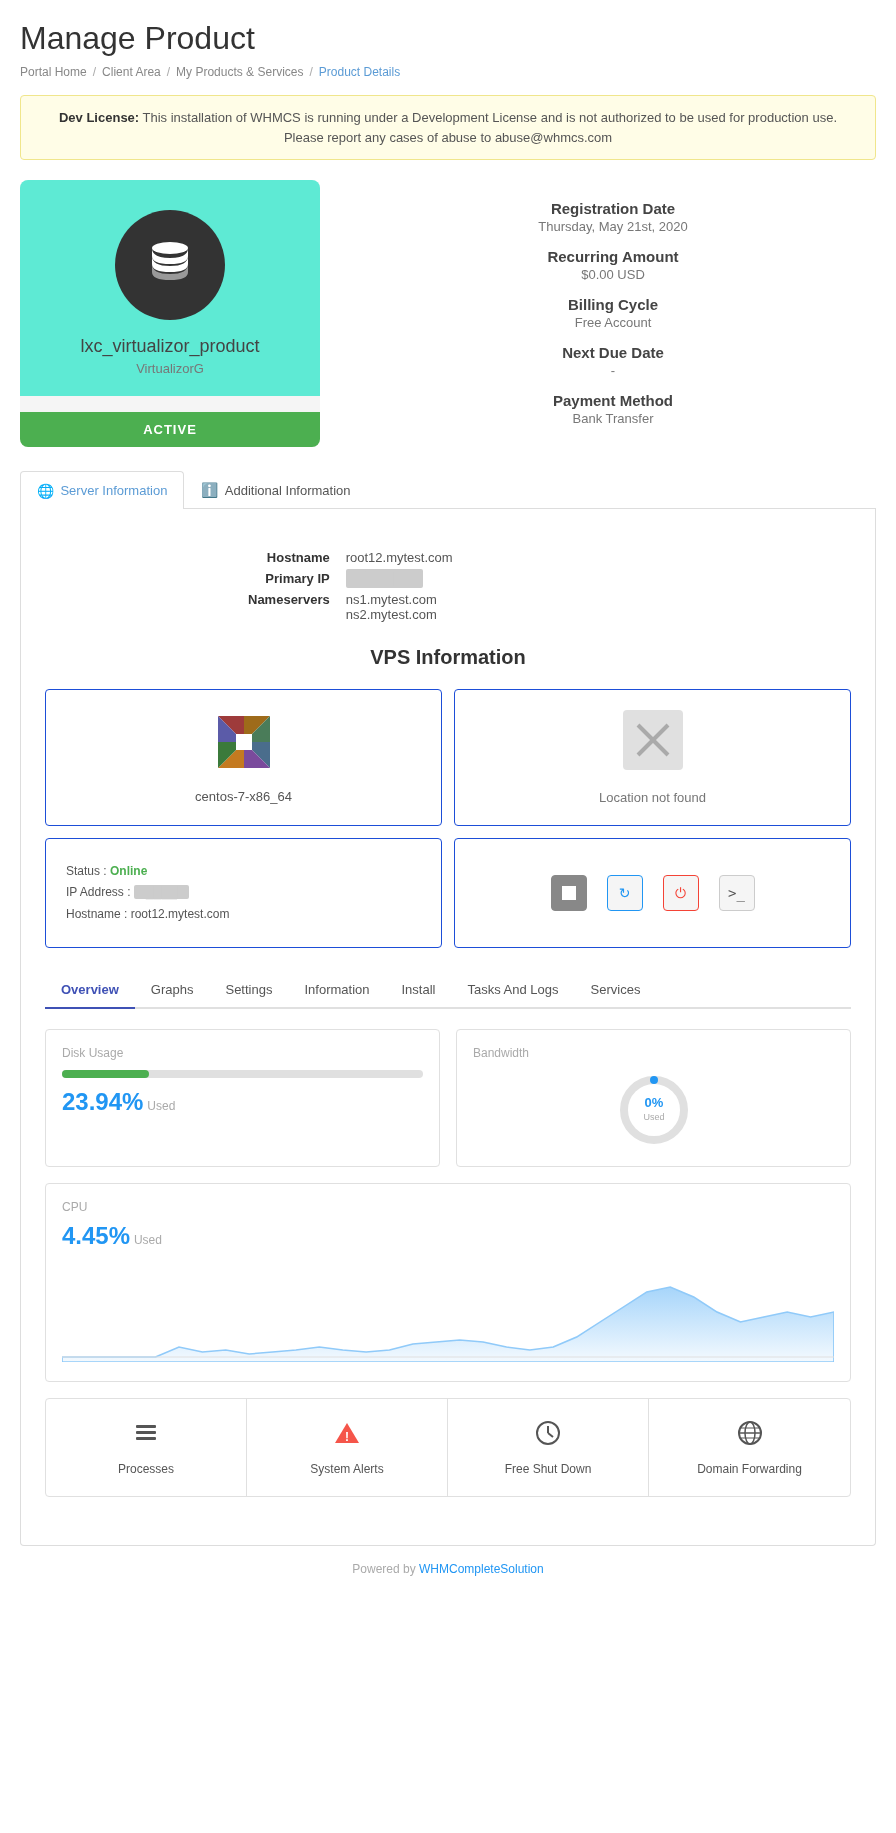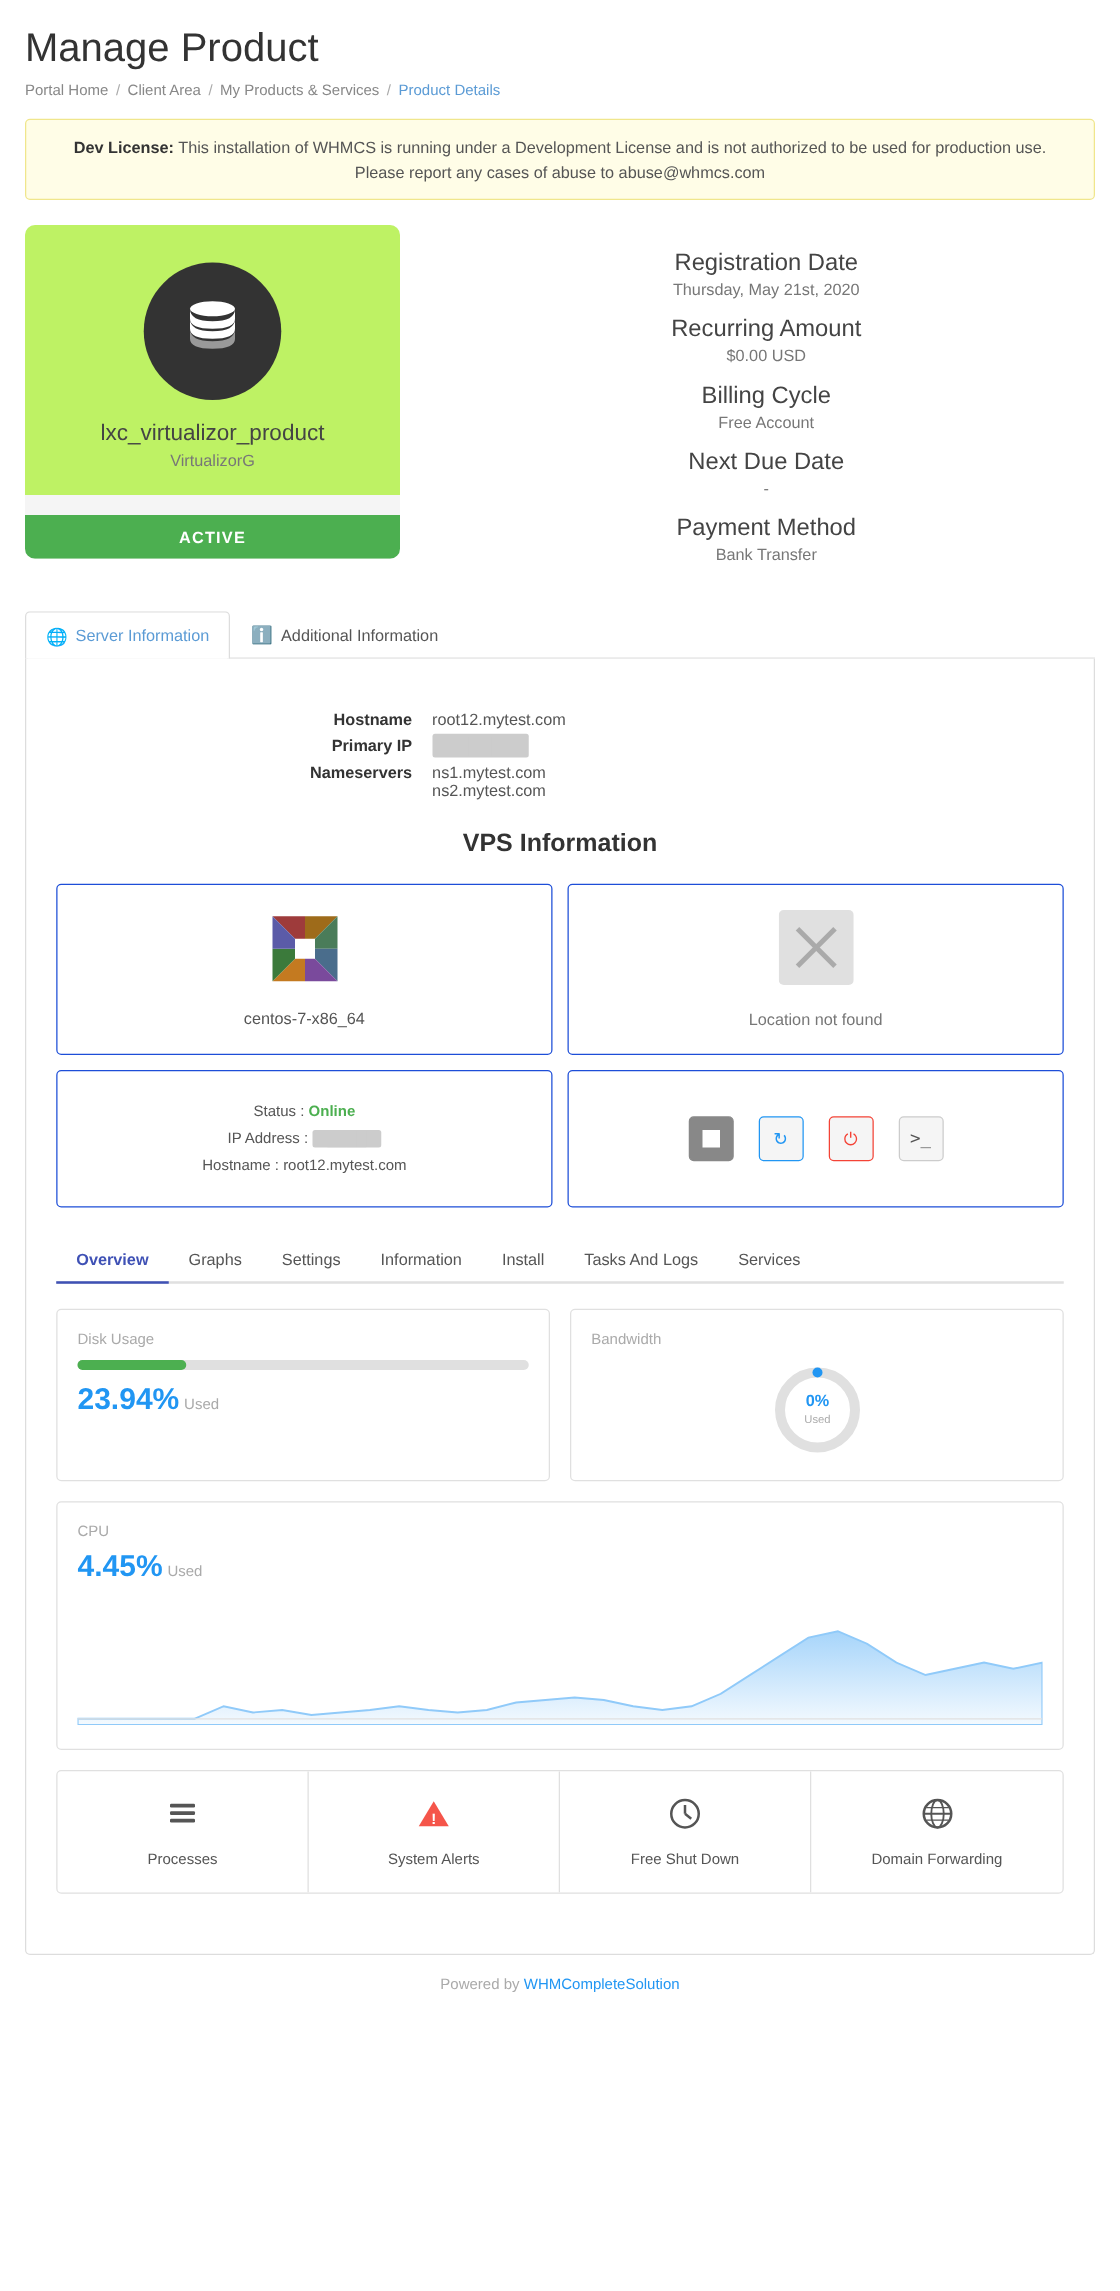--- a/index.html
+++ b/index.html
@@ -14,50 +14,50 @@
     .breadcrumb .sep { color: #aaa; }
 
     
     .warning-banner { background: #fffde7; border: 1px solid #f0e68c; padding: 12px 20px; border-radius: 4px; margin-bottom: 20px; font-size: 13px; text-align: center; line-height: 1.5; }
     .warning-banner strong { color: #333; }
     .warning-banner span { color: #555; }
 
     
     .product-section { display: flex; gap: 30px; margin-bottom: 24px; align-items: flex-start; }
     .product-card { background: #f5f5f5; border-radius: 8px; width: 300px; min-width: 300px; overflow: hidden; text-align: center; }
-    .product-icon-area { padding: 30px 20px 20px; background: #bef264; }
+    .product-icon-area { padding: 30px 20px 20px; background: #5eead4; }
     .product-icon-circle { width: 110px; height: 110px; background: #333; border-radius: 50%; display: flex; align-items: center; justify-content: center; margin: 0 auto 16px; }
     .db-icon { color: #fff; font-size: 40px; }
     .product-name { font-size: 18px; color: #444; margin-bottom: 4px; }
     .product-sub { font-size: 13px; color: #777; margin-bottom: 0; }
     .product-status-bar { background: #4caf50; color: #fff; padding: 10px; font-size: 13px; font-weight: bold; letter-spacing: 1px; margin-top: 16px; }
 
     
     .product-info { flex: 1; padding-top: 20px; }
     .info-row { margin-bottom: 14px; text-align: center; }
-    .info-label { font-size: 19px; font-weight: 400; color: #444; margin-bottom: 2px; }
+    .info-label { font-size: 15px; font-weight: 700; color: #444; margin-bottom: 2px; }
     .info-value { font-size: 13px; color: #777; }
 
     
     .tabs-nav { display: flex; border-bottom: 1px solid #ddd; margin-bottom: 0; }
     .tab-item { padding: 10px 16px; cursor: pointer; font-size: 13px; color: #555; border: 1px solid transparent; border-bottom: none; border-radius: 4px 4px 0 0; display: flex; align-items: center; gap: 6px; }
     .tab-item.active { border-color: #ddd; background: #fff; color: #5b9bd5; border-bottom-color: #fff; margin-bottom: -1px; }
     .tab-item .tab-icon { font-size: 14px; }
 
     
     .panel { border: 1px solid #ddd; border-top: none; padding: 24px; background: #fff; border-radius: 0 0 4px 4px; }
     .server-info-grid { display: grid; grid-template-columns: auto 1fr; gap: 6px 16px; max-width: 400px; margin: 17px auto 24px; }
     .si-label { font-weight: bold; text-align: right; font-size: 13px; }
     .si-value { color: #555; font-size: 13px; }
 
     
     .vps-title { text-align: center; font-size: 20px; font-weight: 600; margin-bottom: 20px; color: #333; }
     .vps-grid { display: grid; grid-template-columns: 1fr 1fr; gap: 12px; margin-bottom: 12px; }
     .vps-card { border: 1px solid #1d4ed8; border-radius: 4px; padding: 20px; display: flex; flex-direction: column; align-items: center; justify-content: center; min-height: 110px; }
-    .vps-card.status-card { align-items: center; justify-content: center; }
+    .vps-card.status-card { align-items: flex-start; justify-content: center; }
     .vps-card.controls-card { flex-direction: row; gap: 20px; align-items: center; justify-content: center; }
 
     .os-logo { font-size: 40px; margin-bottom: 8px; }
     .os-logo svg { width: 60px; height: 60px; }
     .os-name { font-size: 13px; color: #555; }
 
     .location-icon { font-size: 50px; color: #bbb; margin-bottom: 8px; }
     .location-text { font-size: 13px; color: #777; }
 
     .status-online { color: #4caf50; font-weight: bold; }

